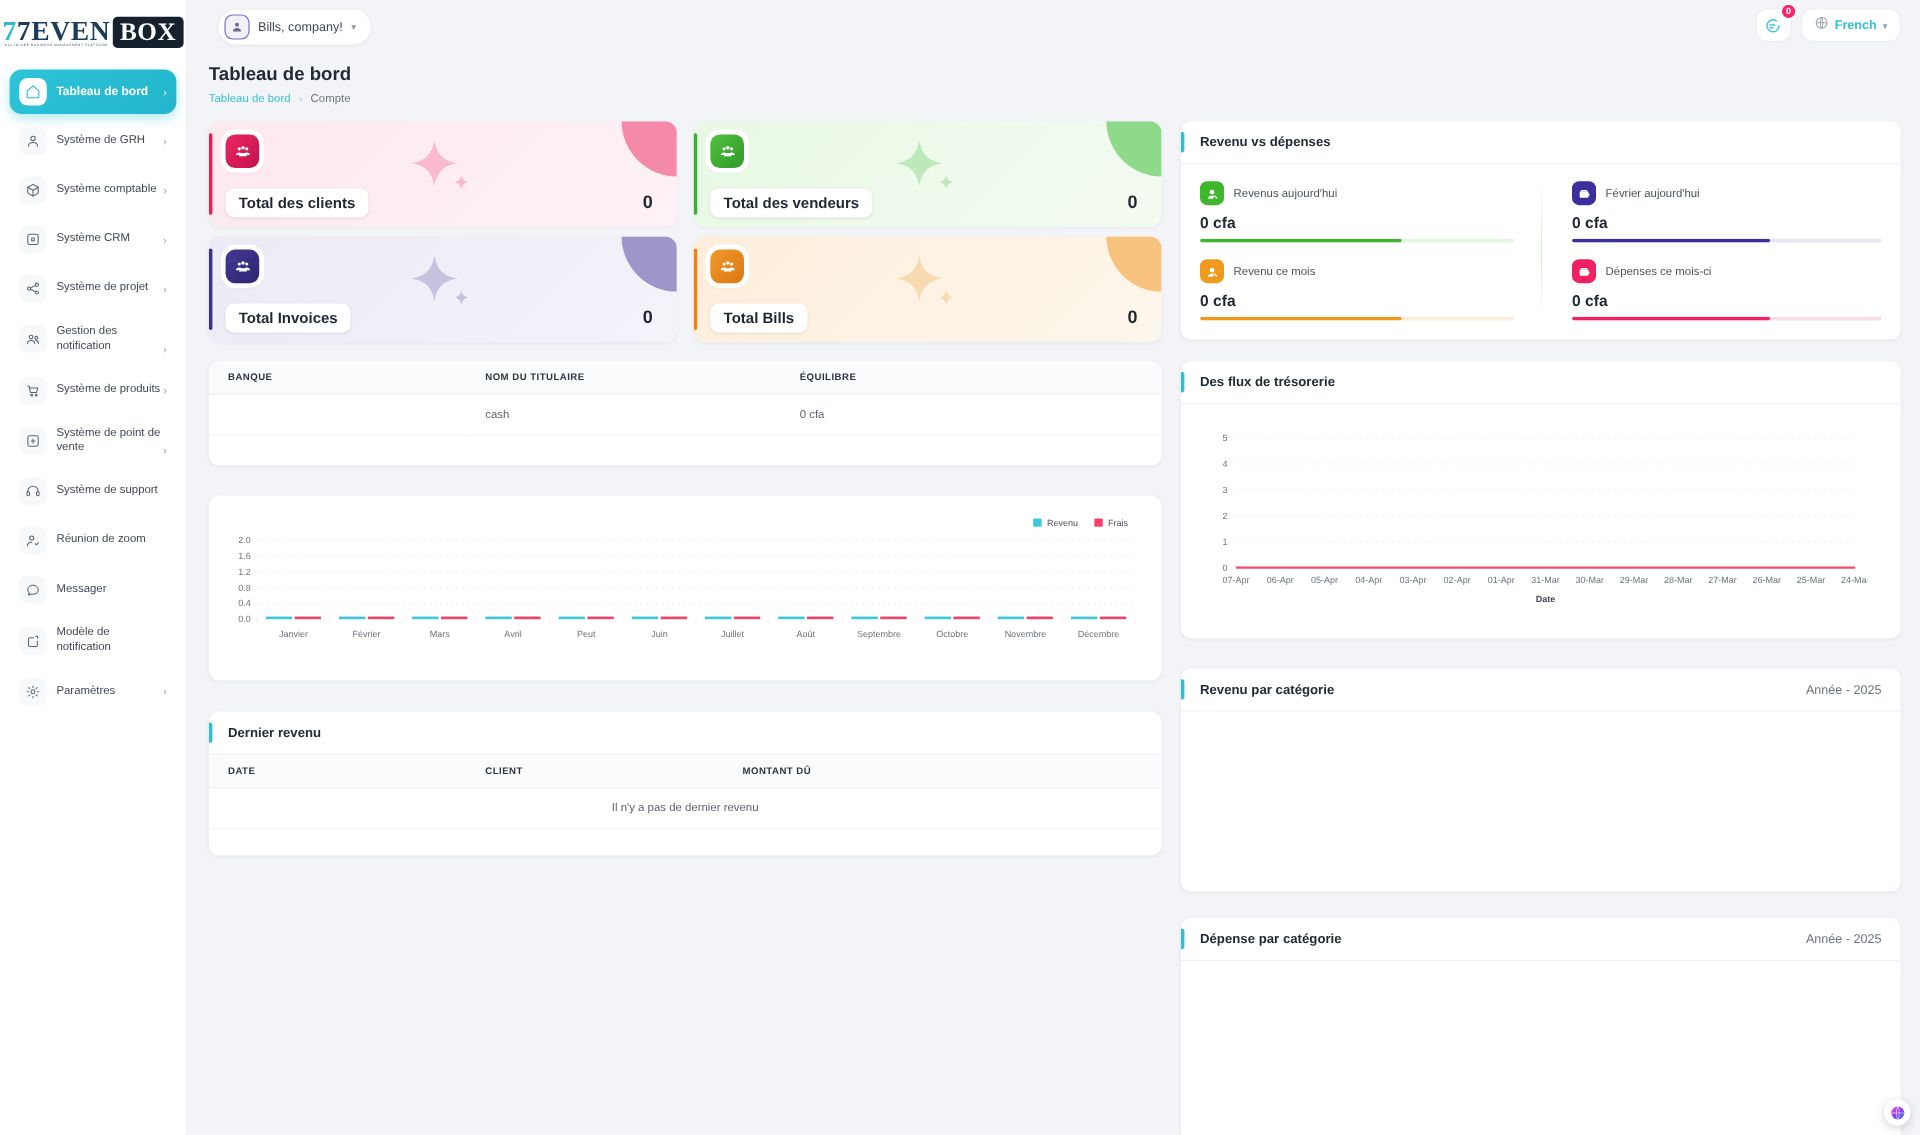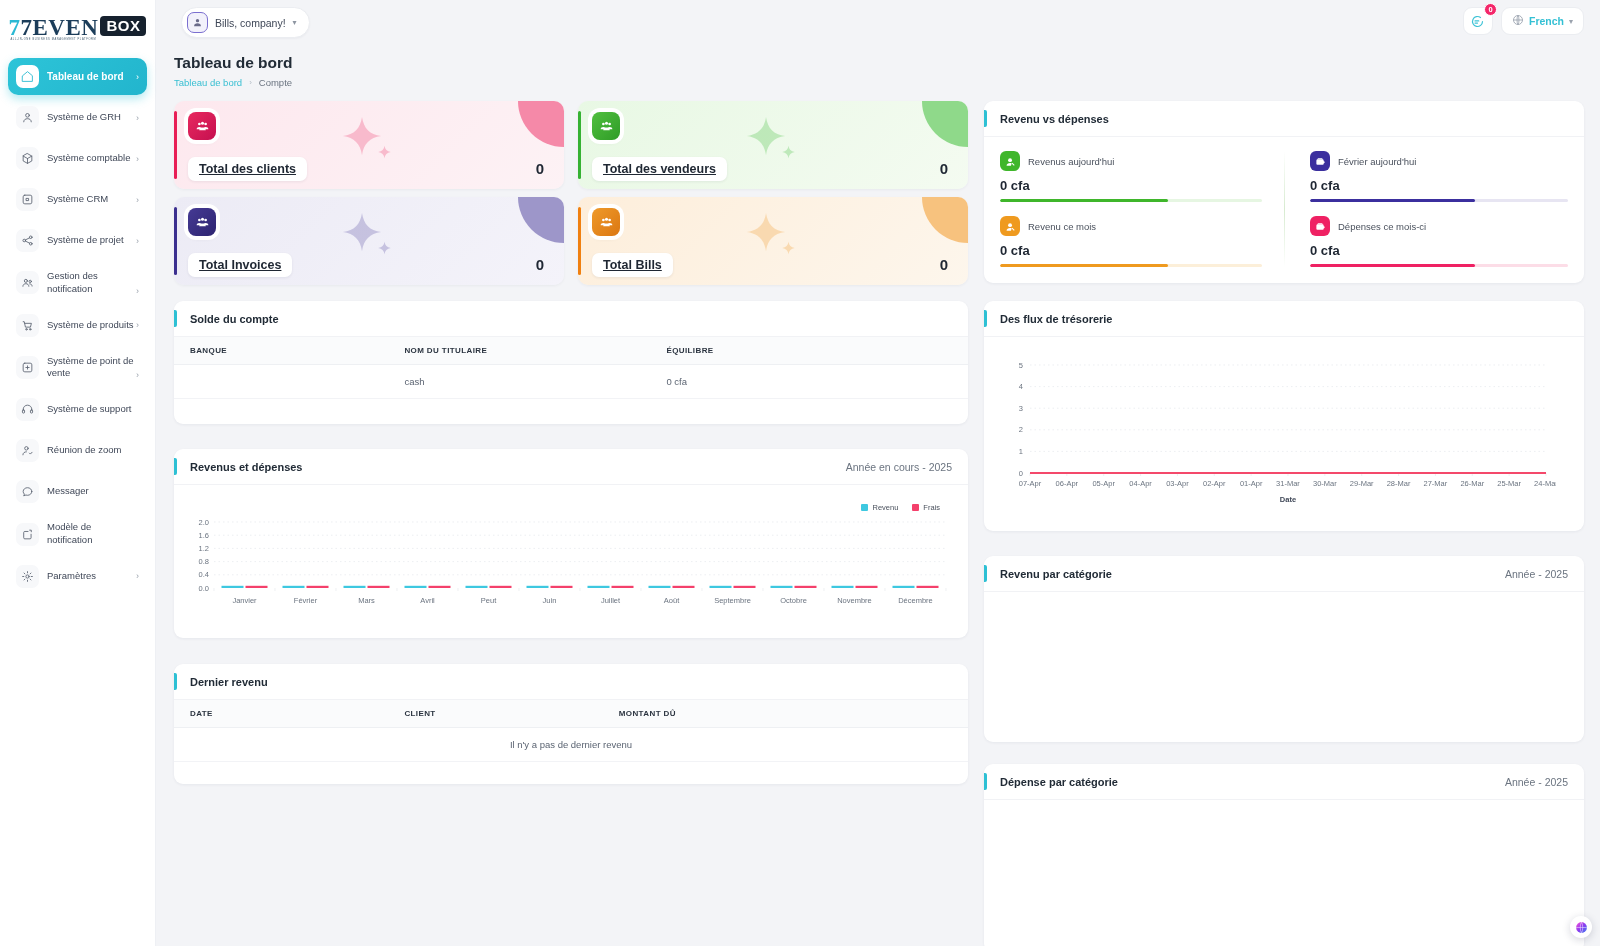--- a/index.html
+++ b/index.html
@@ -27,24 +27,24 @@
   .logo { display: flex; align-items: flex-start; position: relative; }
   .logo-7even {
     font-family: Liberation Serif, serif;
     font-size: 23px; font-weight: 700; letter-spacing: 0.5px;
     color: #1c3d5a;
     line-height: 1;
   }
   .logo-7even .t { color: #2bb9d4; }
   .logo-box {
     background: #16212e; color: #ffffff;
-    font-size: 15px; font-weight: 700; letter-spacing: 0.5px;
+    font-size: 21px; font-weight: 700; letter-spacing: 0.5px;
     padding: 2px 6px 3px; border-radius: 4px;
     margin-left: 2px; line-height: 1;
-    font-family: Liberation Sans, sans-serif;
+    font-family: Liberation Serif, serif;
   }
   .logo-tag {
     position: absolute; left: 2px; top: 22px;
     font-size: 2.6px; letter-spacing: 0.6px; color: #3b5569;
     white-space: nowrap;
   }
 
   .nav { margin-top: 12px; }
   .nav-item {
     display: flex; align-items: center;
@@ -146,21 +146,20 @@
     position: absolute; left: 14px; top: 11px;
     width: 28px; height: 28px; border-radius: 8px;
     display: flex; align-items: center; justify-content: center;
     color: #fff; box-shadow: 0 0 0 4px #fff, 0 2px 5px rgba(0,0,0,.10);
   }
   .stat .pill {
     position: absolute; left: 14px; bottom: 8px;
     background: #fff; border-radius: 7px; padding: 5px 11px;
     font-size: 12.5px; font-weight: 700; color: #1f2733;
     box-shadow: 0 1px 3px rgba(20,30,60,.07);
-    text-decoration: underline;
   }
   .stat .val {
     position: absolute; right: 20px; bottom: 12px;
     font-size: 15px; font-weight: 700; color: #1f2733;
   }
   .sparkle { position: absolute; opacity: .5; }
 
   
   .panel {
     background: #fff; border-radius: 9px;
@@ -494,49 +493,40 @@
                 <path d="M2.6 16.4c0-2.4 2-3.6 4.4-3.6s4.4 1.2 4.4 3.6zM12.6 16.4c0-2.4 2-3.6 4.4-3.6s4.4 1.2 4.4 3.6z"></path>
                 <path d="M6.8 18c0-2.8 2.3-4.3 5.2-4.3s5.2 1.5 5.2 4.3z"></path>
               </svg>
             </span>
             <span class="pill">Total Bills</span>
             <span class="val">0</span>
           </div>
         </div>
 
       <div class="panel" style="margin-top:16px;">
-        <div class="panel-head">
-          <span class="bar"></span>
-          <span class="panel-title">Solde du compte</span>
-        </div>
         <table>
           <thead>
               <tr>
             <th style="width:27%">BANQUE</th>
             <th style="width:33%">NOM DU TITULAIRE</th>
             <th>ÉQUILIBRE</th>
           </tr>
             </thead>
           <tbody>
               <tr>
             <td></td>
             <td>cash</td>
             <td>0 cfa</td>
           </tr>
             </tbody>
         </table>
         <div style="height:25px"></div>
       </div>
 
       <div class="panel" style="margin-top:25px;">
-        <div class="panel-head">
-          <span class="bar"></span>
-          <span class="panel-title">Revenus et dépenses</span>
-          <span class="panel-sub">Année en cours - 2025</span>
-        </div>
         <div class="legend" style="padding-top:18px;" id="re-legend">
             <div class="legend-item">
               <span class="legend-sw" style="background:#3ec8e0"></span>
               <span class="legend-tx">Revenu</span>
             </div>
             <div class="legend-item">
               <span class="legend-sw" style="background:#f4406b"></span>
               <span class="legend-tx">Frais</span>
             </div>
           </div>

